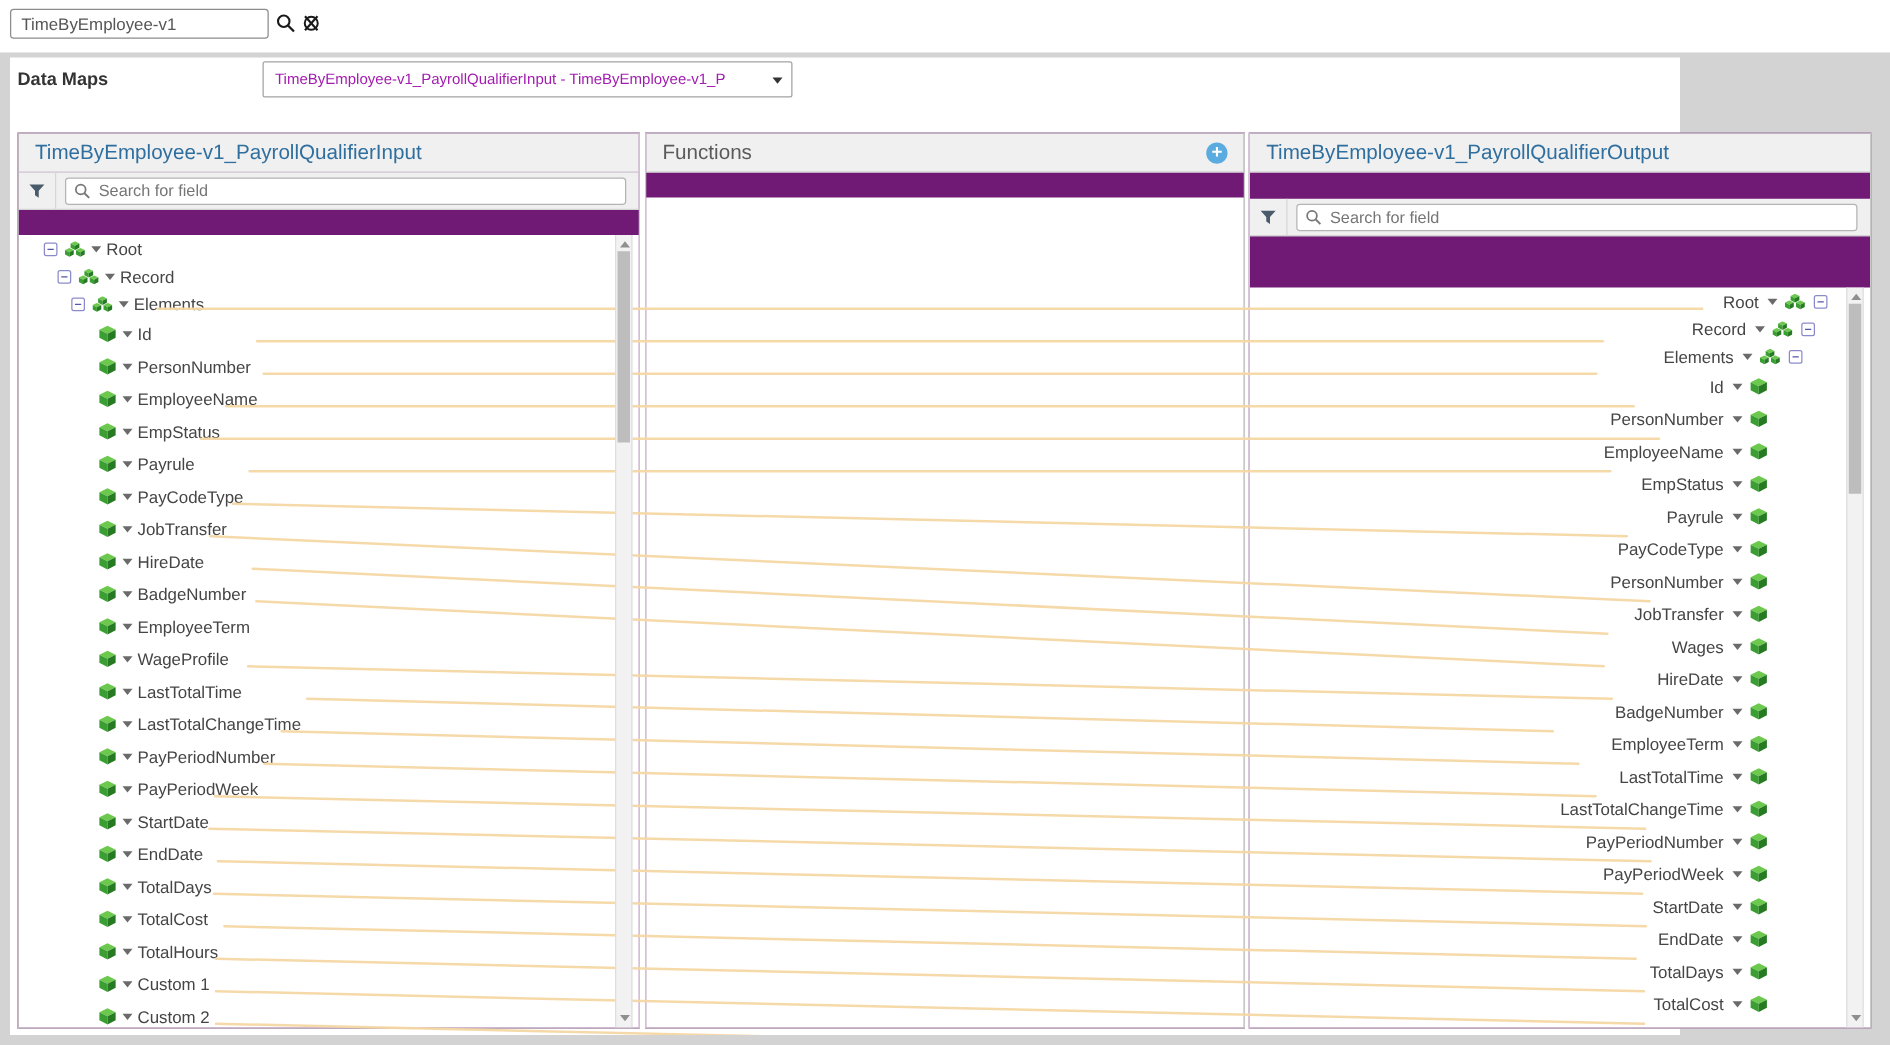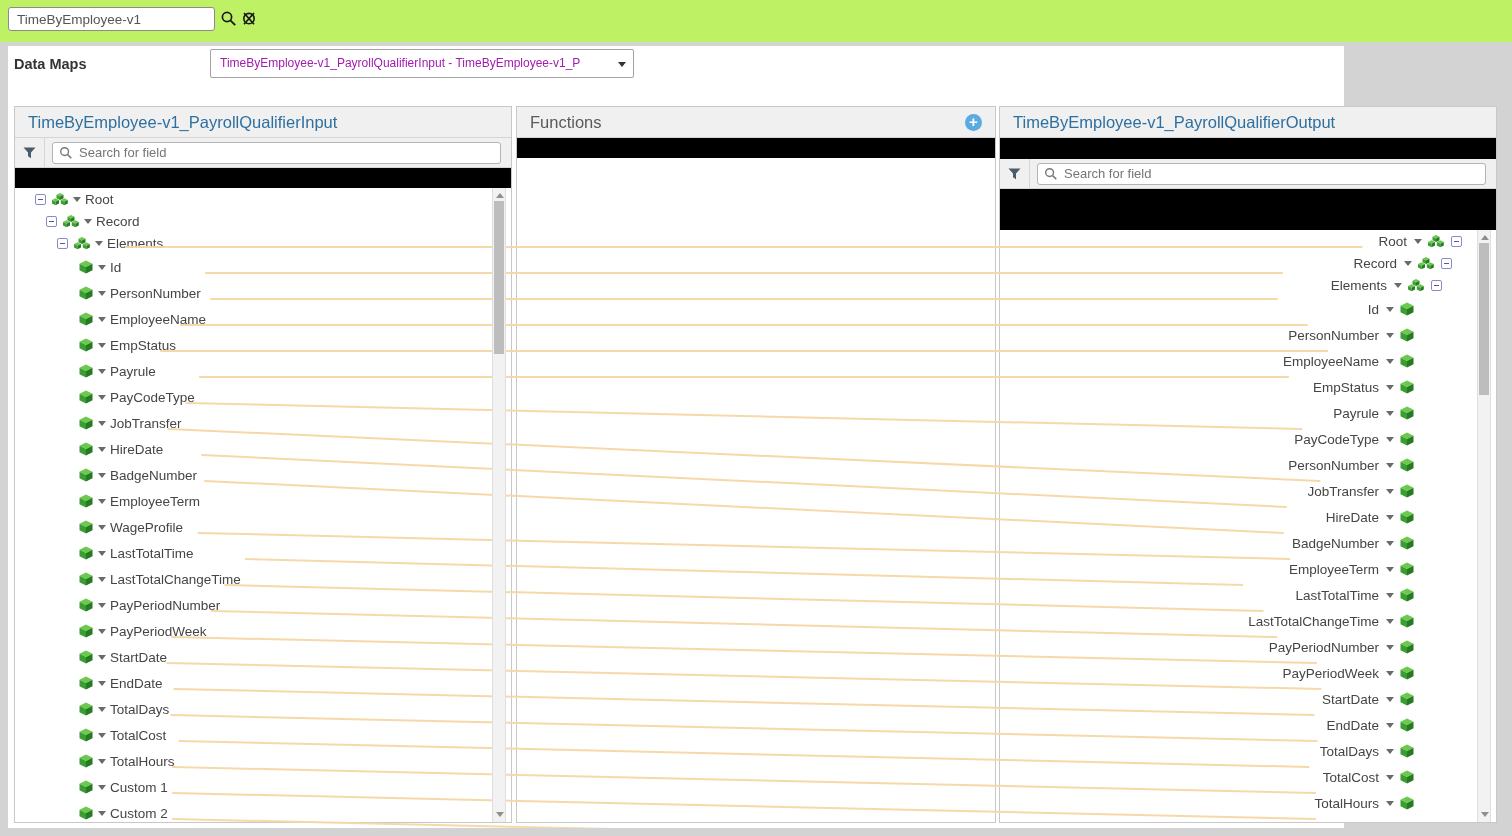--- a/index.html
+++ b/index.html
@@ -4,21 +4,21 @@
 <style>
   * { margin:0; padding:0; box-sizing:border-box; }
   html,body { width:1512px; height:836px; overflow:hidden; }
   body {
     background:#d3d3d3;
     font-family:"Liberation Sans","DejaVu Sans",sans-serif;
     position:relative;
     -webkit-font-smoothing:antialiased;
   }
   
-  .topbar { position:absolute; left:0; top:0; width:1512px; height:42px; background:#bef264; }
+  .topbar { position:absolute; left:0; top:0; width:1512px; height:42px; background:#ffffff; }
   .topbar input {
     position:absolute; left:8px; top:7px; width:207px; height:24px;
     border:1px solid #8c8c8c; border-radius:3px; padding:0 8px;
     font-family:inherit; font-size:13.5px; color:#555; background:#fff; outline:none;
   }
   .topbar .icon-btn { position:absolute; top:10px; width:18px; height:18px; cursor:pointer; }
   .topbar .icon-search { left:220px; }
   .topbar .icon-clear  { left:240px; }
 
   
@@ -32,21 +32,21 @@
     display:block; line-height:27px; padding:0 24px 0 9px; font-size:12px; color:#a21caf;
     white-space:nowrap; overflow:hidden;
   }
   .dm-select .sel-arrow {
     position:absolute; right:7px; top:12px; width:0; height:0;
     border-left:4.5px solid transparent; border-right:4.5px solid transparent; border-top:5px solid #333;
   }
 
   
   .panel {
-    position:absolute; top:60px; height:717px; background:#000000;
+    position:absolute; top:60px; height:717px; background:#701a75;
     border:1px solid #c8c8c8; display:flex; flex-direction:column;
   }
   .panel-input    { left:6px;   width:498px; }
   .panel-functions{ left:508px; width:480px; }
   .panel-output   { left:991px; width:498px;gap:21px; }
   .panel-header {
     height:31px; flex:0 0 31px; background:#f0f0f0; border-bottom:1px solid #d4d4d4;
     display:flex; align-items:center; padding:0 13px;
   }
   .panel-title { font-size:16.5px; color:#2f6f9f; white-space:nowrap; }
@@ -561,20 +561,29 @@
         <div class="t-row leaf right" style="padding-right: 82px;">
           <span class="t-label">JobTransfer</span>
           <span class="dd-arrow"></span>
           <svg class="node-icon" width="14" height="14" viewBox="0 0 14 14">
             <polygon points="7,0.5 13.5,3.75 7,7 0.5,3.75" fill="#6cc94e"></polygon>
             <polygon points="0.5,3.75 7,7 7,13.5 0.5,10.25" fill="#3b9e33"></polygon>
             <polygon points="7,7 13.5,3.75 13.5,10.25 7,13.5" fill="#257a22"></polygon>
           </svg>
         </div>
         <div class="t-row leaf right" style="padding-right: 82px;">
+          <span class="t-label">Wages</span>
+          <span class="dd-arrow"></span>
+          <svg class="node-icon" width="14" height="14" viewBox="0 0 14 14">
+            <polygon points="7,0.5 13.5,3.75 7,7 0.5,3.75" fill="#6cc94e"></polygon>
+            <polygon points="0.5,3.75 7,7 7,13.5 0.5,10.25" fill="#3b9e33"></polygon>
+            <polygon points="7,7 13.5,3.75 13.5,10.25 7,13.5" fill="#257a22"></polygon>
+          </svg>
+        </div>
+        <div class="t-row leaf right" style="padding-right: 82px;">
           <span class="t-label">HireDate</span>
           <span class="dd-arrow"></span>
           <svg class="node-icon" width="14" height="14" viewBox="0 0 14 14">
             <polygon points="7,0.5 13.5,3.75 7,7 0.5,3.75" fill="#6cc94e"></polygon>
             <polygon points="0.5,3.75 7,7 7,13.5 0.5,10.25" fill="#3b9e33"></polygon>
             <polygon points="7,7 13.5,3.75 13.5,10.25 7,13.5" fill="#257a22"></polygon>
           </svg>
         </div>
         <div class="t-row leaf right" style="padding-right: 82px;">
           <span class="t-label">BadgeNumber</span>

